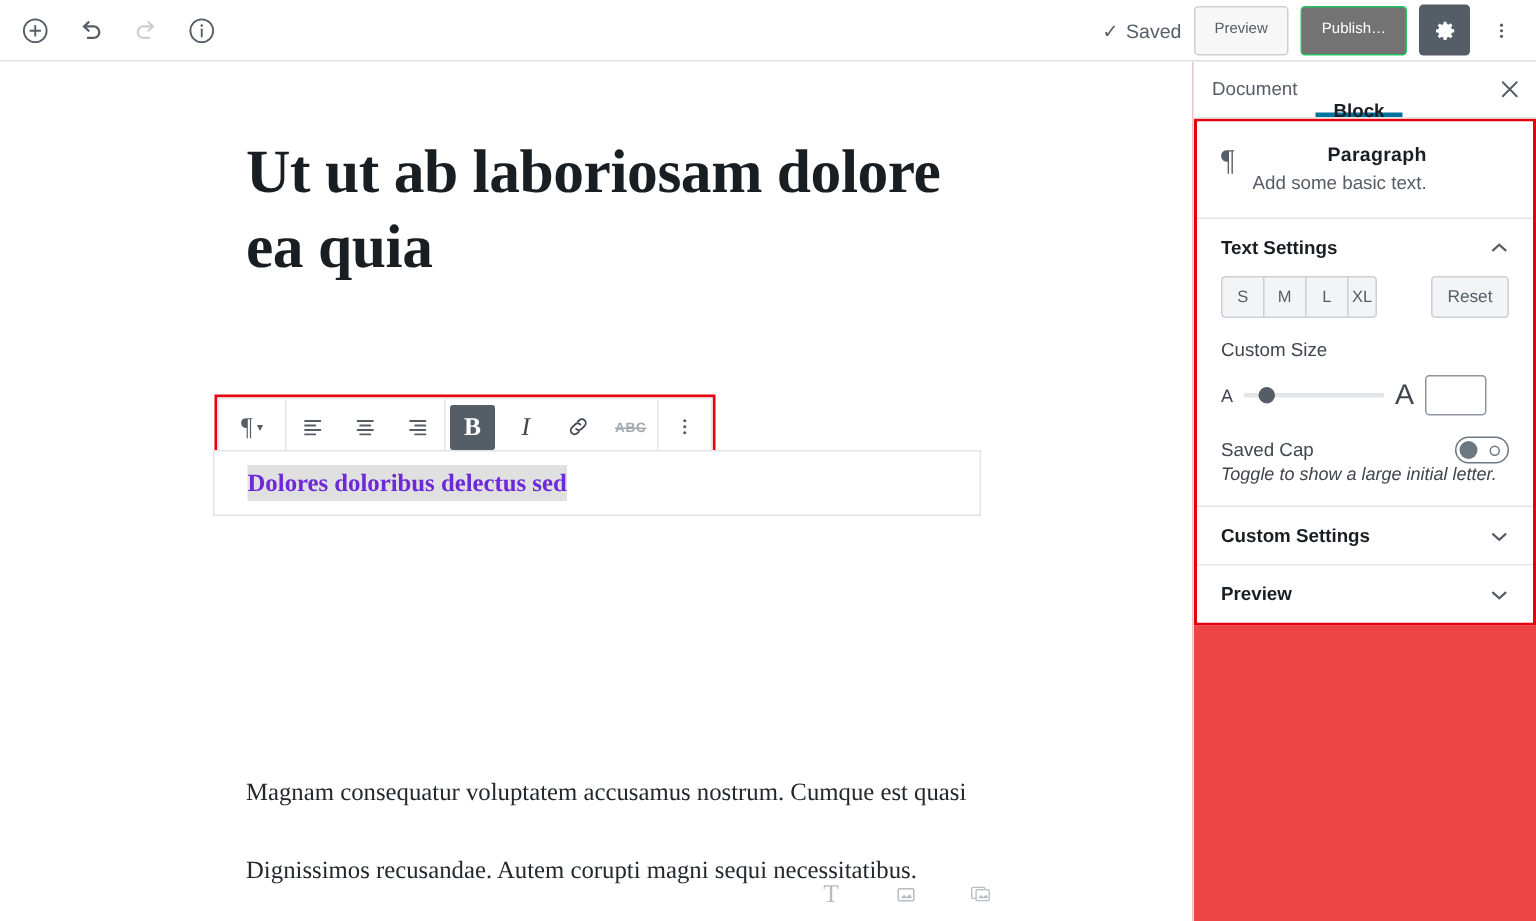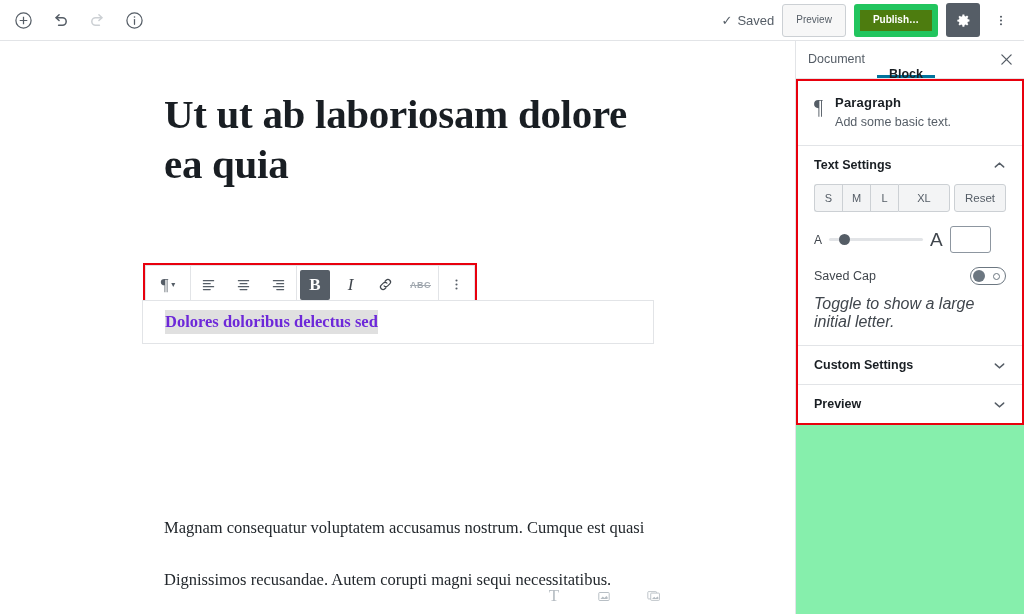--- a/index.html
+++ b/index.html
@@ -31,21 +31,21 @@
   .icon-btn.disabled { color:#ccd0d4; }
   .hdr-right { display:flex; align-items:center; gap:8px; }
   .saved { display:flex; align-items:center; gap:5px; font-size:13px; color:#555d66; }
   .saved .chk { font-size:13px; color:#555d66; }
   .btn {
     font-family:"Liberation Sans", sans-serif;
     font-size:10px; height:33px; padding:0 13px; border-radius:3px; cursor:pointer;
     display:flex; align-items:center; justify-content:center; line-height:1;
   }
   .btn-preview { background:#f7f7f7; border:1px solid #ccd0d4; color:#555d66; }
-  .btn-publish { background:#4d7c0f; border:6px solid #22c55e; color:#fff; font-weight:700; }
+  .btn-publish { background:#737373; border:1px solid #22c55e; color:#fff; font-weight:400; }
   .gear-btn {
     width:34px; height:34px; background:#555d66; border:none; border-radius:3px;
     display:flex; align-items:center; justify-content:center; cursor:pointer; color:#fff;
   }
   .more-btn { width:26px; height:34px; display:flex; align-items:center; justify-content:center;
     background:transparent; border:none; cursor:pointer; color:#555d66; }
 
   .body-row { flex:1; display:flex; min-height:0; }
 
   
@@ -95,21 +95,21 @@
 
   .inserters {
     position:absolute; left:540px; top:541px; display:flex; gap:22px; align-items:center;
     color:#b5bcc2;
   }
   .ins-btn { width:28px; height:28px; display:flex; align-items:center; justify-content:center;
     background:transparent; border:none; cursor:pointer; color:#b5bcc2; }
 
   
   .sidebar {
-    width:229px; min-width:229px; background:#86efac;
+    width:229px; min-width:229px; background:#ef4444;
     border-left:1px solid #e2e4e7; position:relative; display:flex; flex-direction:column;
   }
   .side-tabs {
     height:38px; display:flex; align-items:stretch; background:#fff;
     border-bottom:1px solid #e2e4e7; position:relative;
   }
   .side-tab {
     padding:0 12px; display:flex; align-items:center; font-size:12.5px; color:#555d66;
     background:transparent; border:none; cursor:pointer; border-bottom:3px solid transparent;
     margin-top:1px;
@@ -119,62 +119,62 @@
     margin-left:auto; width:36px; display:flex; align-items:center; justify-content:center;
     background:transparent; border:none; cursor:pointer; color:#555d66; font-size:15px;
   }
 
   .annot-panel {
     border:2px solid #e8000d; border-top:2px solid #e8000d;
     background:#fff; margin:0; 
   }
   .blockcard { display:flex; gap:12px; padding:14px 16px 16px 16px; border-bottom:1px solid #e2e4e7; background:#fff; }
   .blockcard .pil { font-family:"Liberation Serif", serif; font-size:20px; color:#555d66; line-height:1; padding-top:2px; }
-  .blockcard .bc-title { font-size:13px; font-weight:bold; color:#191e23; margin-bottom:5px; letter-spacing:0.2px; }
+  .blockcard .bc-title { font-size:13px; font-weight:bold; color:#191e23; margin-bottom:5px; letter-spacing:0.2px;text-align:right; }
   .blockcard .bc-desc { font-size:12.5px; color:#555d66; }
 
   .panel-section { border-bottom:1px solid #e2e4e7; background:#fff; }
   .panel-head {
     display:flex; align-items:flex-end; justify-content:space-between;
     padding:12px 16px; cursor:pointer;
   }
   .panel-head .ptitle { font-size:12.5px; font-weight:bold; color:#191e23; }
   .chev { color:#555d66; display:flex; }
   .panel-body { padding:0 16px 14px 16px; }
 
   .size-row { display:flex; align-items:center; justify-content:space-between; margin-bottom:14px; }
   .seg { display:flex; }
   .seg button {
     width:28px; height:28px; font-size:11px; color:#555d66; background:#f3f4f5;
     border:1px solid #ccd0d4; border-right:none; cursor:pointer;
     font-family:"Liberation Sans", sans-serif; display:flex; align-items:center; justify-content:center;
   }
   .seg button:first-child { border-radius:3px 0 0 3px; }
-  .seg button:last-child { border-right:1px solid #ccd0d4; border-radius:0 3px 3px 0; width:52px; }
+  .seg button:last-child { border-right:1px solid #ccd0d4; border-radius:0 3px 3px 0; width:20px; }
   .reset-btn {
     height:28px; padding:0 10px; font-size:11.5px; color:#555d66; background:#f3f4f5;
     border:1px solid #ccd0d4; border-radius:3px; cursor:pointer; font-family:"Liberation Sans", sans-serif;
   }
   .custom-label { font-size:12.5px; color:#40464d; margin-bottom:10px; }
   .slider-row { display:flex; align-items:center; gap:7px; }
   .a-small { font-size:12px; color:#40464d; }
   .a-big { font-size:19px; color:#40464d; }
   .track { position:relative; width:94px; height:3px; background:#e2e4e7; border-radius:2px; }
   .thumb { position:absolute; top:-4px; left:10px; width:11px; height:11px; border-radius:50%; background:#555d66; }
   .num-input { width:41px; height:27px; border:1px solid #8d96a0; border-radius:3px; background:#fff; }
 
   .dropcap-row { display:flex; align-items:center; justify-content:space-between; margin-top:14px; }
   .dropcap-label { font-size:12.5px; color:#40464d; }
   .toggle {
     width:36px; height:18px; border-radius:9px; border:1.5px solid #6c7781; background:#fff;
     position:relative; cursor:pointer; display:flex; align-items:center;
   }
   .toggle .knob { width:12px; height:12px; border-radius:50%; background:#6c7781; margin-left:2px; }
   .toggle .ring { width:7px; height:7px; border-radius:50%; border:1.5px solid #6c7781; position:absolute; right:5px; }
-  .help { font-size:16px; color:#40464d; font-style:italic; margin-top:10px; }
+  .help { font-size:12px; color:#40464d; font-style:italic; }
 </style>
 </head>
 <body>
 
 <div class="app">
 
   <div class="header">
     <div class="hdr-left">
       <button class="icon-btn">
         <svg width="19" height="19" viewBox="0 0 20 20" fill="none" stroke="currentColor" stroke-width="1.3">
@@ -359,20 +359,21 @@
             <div class="size-row">
               <div class="seg">
                 <button>S</button>
                 <button>M</button>
                 <button>L</button>
                 <button>XL</button>
               </div>
               <button class="reset-btn">Reset</button>
             </div>
 
+            <div class="custom-label">Custom Size</div>
 
             <div class="slider-row">
               <span class="a-small">A</span>
               <div class="track">
                 <div class="thumb"></div>
               </div>
               <span class="a-big">A</span>
               <input class="num-input" type="text" value="" style="">
             </div>
 

